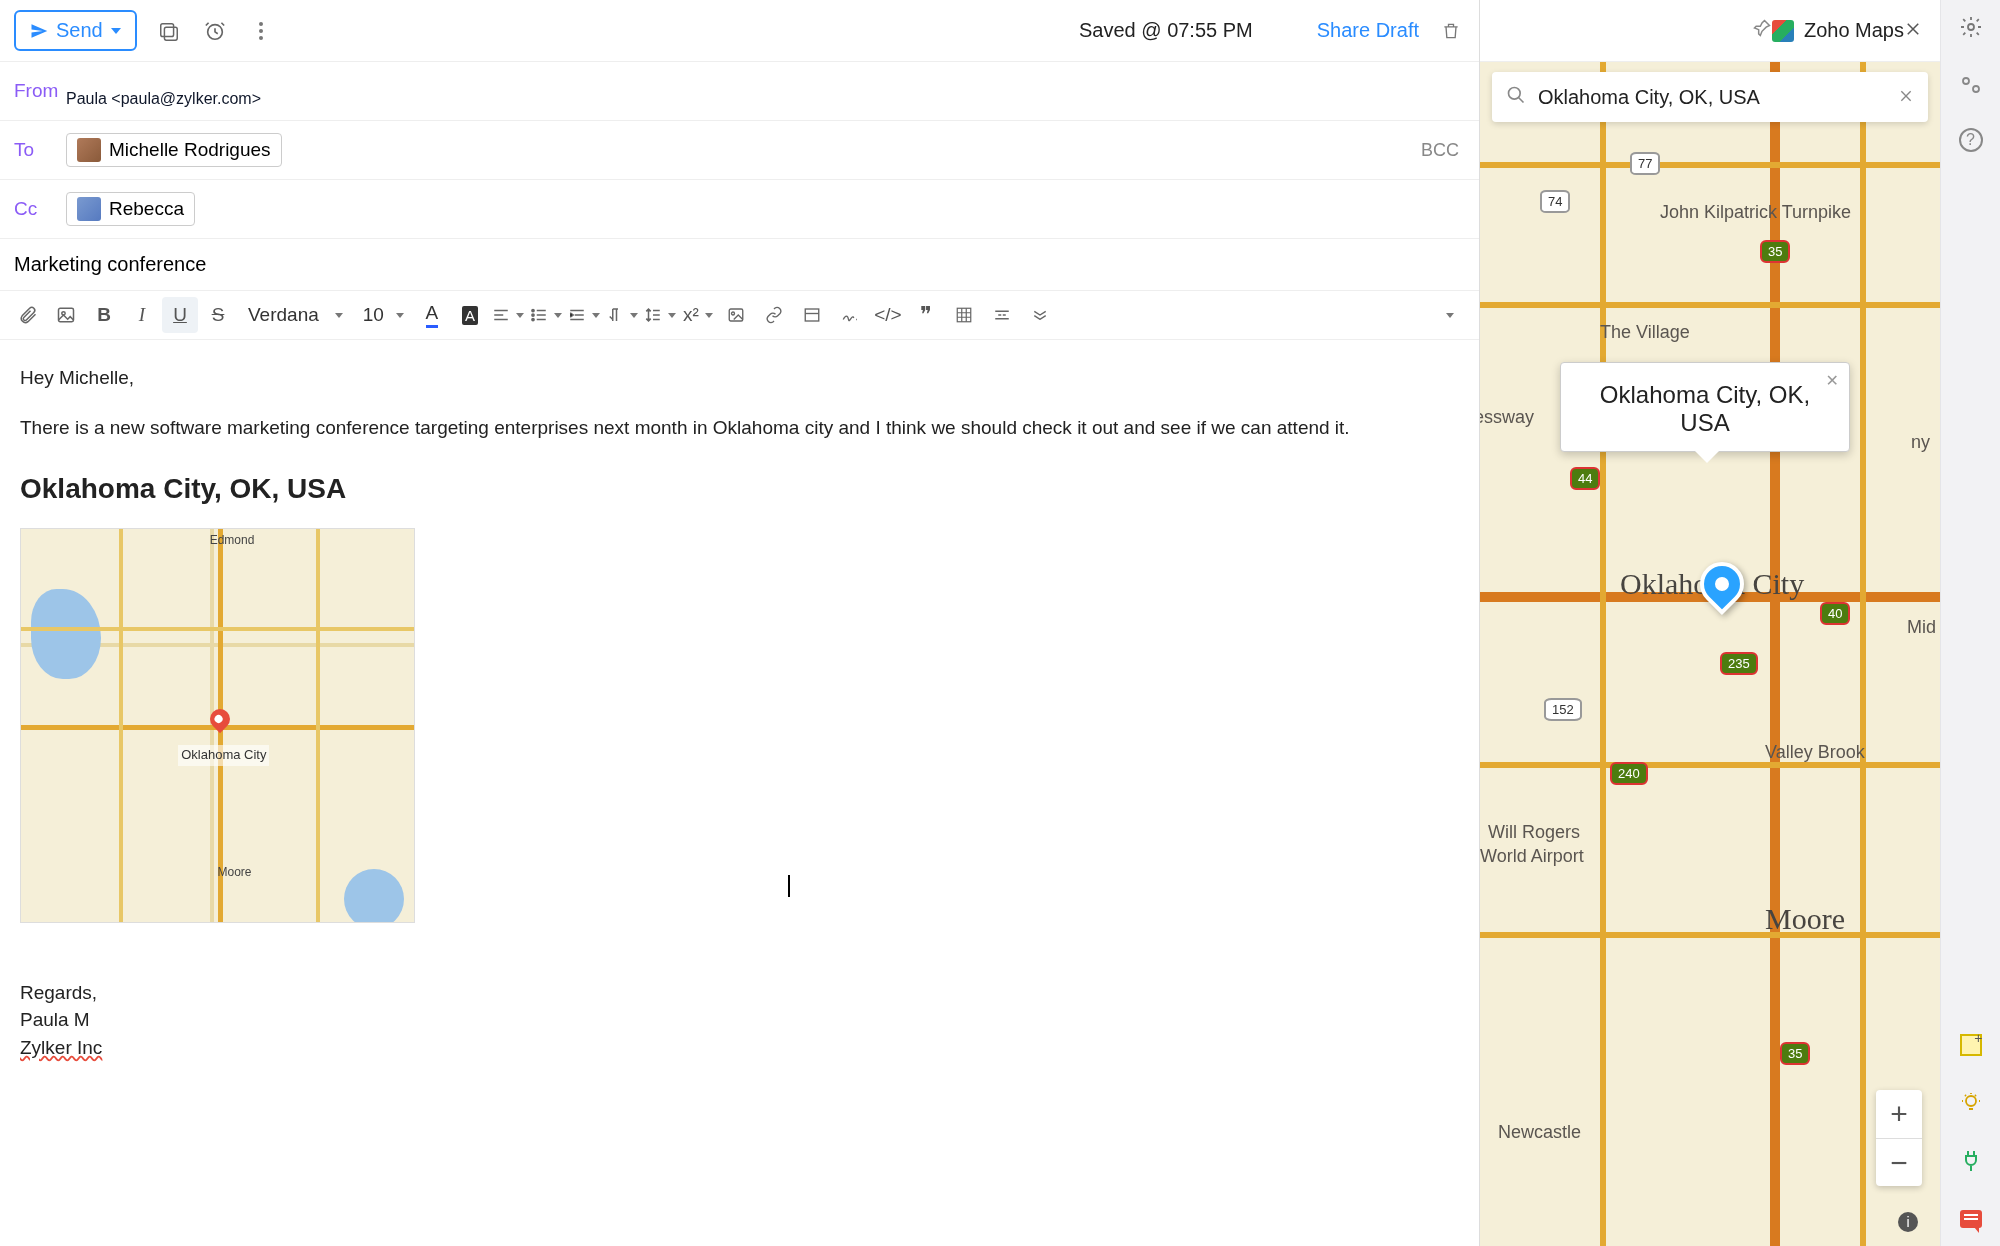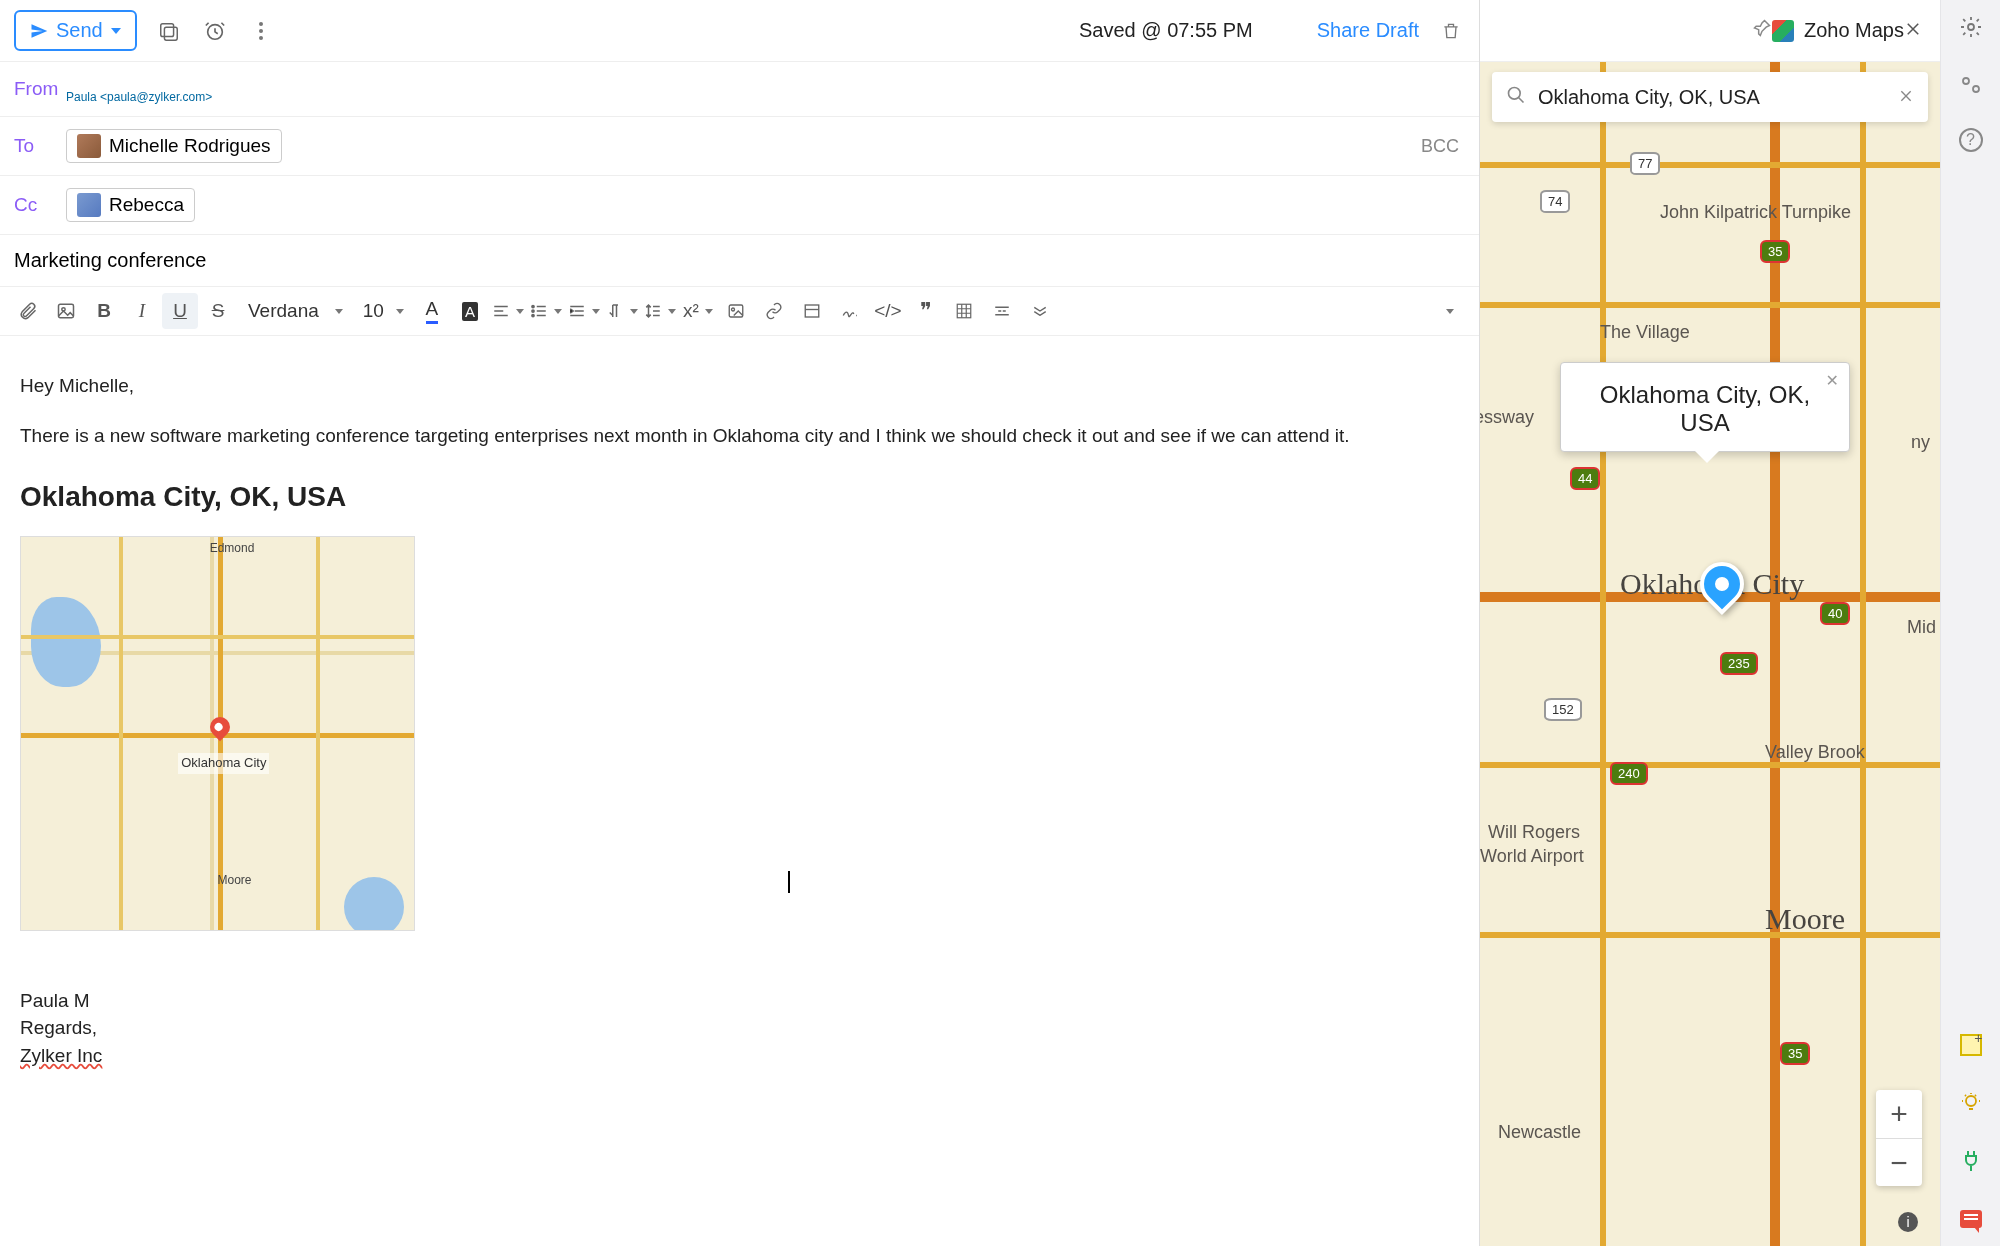--- a/index.html
+++ b/index.html
@@ -17,42 +17,42 @@
   .send-btn .chev { width: 0; height: 0; border-left: 5px solid transparent; border-right: 5px solid transparent; border-top: 6px solid #2a8cff; }
   .icon-btn { color: #666; font-size: 20px; cursor: pointer; display: flex; align-items: center; justify-content: center; width: 28px; height: 28px; }
   .kebab { display: flex; flex-direction: column; gap: 3px; }
   .kebab span { width: 4px; height: 4px; background: #777; border-radius: 50%; }
   .saved-text { color: #222; font-size: 20px; }
   .share-link { color: #2a8cff; font-size: 20px; cursor: pointer; }
 
   
   .addr-row { display: flex; align-items: center; padding: 12px 14px; border-bottom: 1px solid #eee; position: relative; }
   .addr-label { color: #8b5cf6; font-size: 19px; width: 52px; }
-  .addr-value { font-size: 12px; color: #0369a1; margin-top: 16px; }
+  .addr-value { font-size: 16px; color: #0f172a; margin-top: 16px; }
   .chip { display: inline-flex; align-items: center; gap: 8px; border: 1px solid #ccc; border-radius: 4px; padding: 4px 10px; font-size: 19px; }
   .chip .avatar { width: 24px; height: 24px; border-radius: 3px; background: linear-gradient(135deg,#b07a5a,#8a5a3a); }
   .chip .avatar.b { background: linear-gradient(135deg,#7a9ad0,#567ac0); }
   .bcc { position: absolute; right: 20px; color: #888; font-size: 18px; cursor: pointer; }
 
   .subject-row { padding: 14px 14px; border-bottom: 1px solid #eee; font-size: 20px; }
 
   
   .fmt-bar { display: flex; align-items: center; gap: 2px; padding: 6px 10px; border-bottom: 1px solid #eee; position: relative; }
   .fmt-item { display: flex; align-items: center; justify-content: center; min-width: 36px; height: 36px; color: #555; font-size: 19px; cursor: pointer; border-radius: 4px; }
   .fmt-item.underline-active { background: #eef2f6; }
   .font-sel { display: flex; align-items: center; gap: 10px; padding: 0 10px; color: #333; font-size: 19px; cursor: pointer; }
   .font-sel .chev, .size-sel .chev, .fmt-item .chev { width: 0; height: 0; border-left: 4px solid transparent; border-right: 4px solid transparent; border-top: 5px solid #777; margin-left: 6px; }
   .size-sel { display: flex; align-items: center; gap: 6px; padding: 0 8px; font-size: 19px; color: #333; cursor: pointer; }
   .fcolor-a { color: #333; font-weight: 500; border-bottom: 3px solid #2a5cff; padding-bottom: 1px; }
   .bgcolor-a { display: inline-block; background: #333; color: #fff; padding: 1px 3px; font-size: 15px; border-radius: 2px; }
   .fmt-bar .collapse { position: absolute; right: 14px; }
 
   
   .mail-body { flex: 1; padding: 24px 20px; font-family: Verdana, sans-serif; color: #222; font-size: 19px; line-height: 1.45; overflow: auto; position: relative; }
-  .mail-body .greeting { margin-bottom: 22px; margin-top: 12px; }
+  .mail-body .greeting { margin-bottom: 22px; }
   .mail-body .para { margin-bottom: 28px; text-align: justify; }
   .mail-body h2 { font-family: Verdana, sans-serif; font-size: 28px; font-weight: 700; margin-bottom: 18px; }
   .body-map { width: 395px; height: 395px; border: 1px solid #ddd; position: relative; background: #f5efd8; overflow: hidden; }
   .body-map::before { content:""; position:absolute; inset:0; background:
     linear-gradient(90deg, transparent 48%, #e8d9a6 48%, #e8d9a6 49%, transparent 49%),
     linear-gradient(0deg, transparent 70%, #e8d9a6 70%, #e8d9a6 71%, transparent 71%);
   }
   .body-map .shore { position:absolute; top:60px; left:10px; width:70px; height:90px; background:#9dc5e8; border-radius:40% 60% 50% 50%; }
   .body-map .shore2 { position:absolute; top:340px; right:10px; width:60px; height:60px; background:#9dc5e8; border-radius:50%; }
   .body-map .roads { position:absolute; inset:0; }
@@ -342,22 +342,22 @@
         </div>
         <span class="edmond">Edmond</span>
         <span class="pin"></span>
         <span class="citylabel">Oklahoma City</span>
         <span class="moore">Moore</span>
       </div>
 
       <span class="caret"></span>
 
       <div class="signature">
+        <div>Regards,</div>
         <div>Paula M</div>
-        <div>Regards,</div>
         <div class="l3">Zylker Inc</div>
       </div>
     </div>
   </div>
 
   <div class="map-pane">
     <div class="map-header">
       <span class="pinbtn">
         <svg width="20" height="20" viewBox="0 0 24 24" fill="none" stroke="#888" stroke-width="1.8">
             <path d="M15 3l6 6-4 2-5 5-2 5-2-2 0-5-5-2 2-2 5 0 2-4z"></path>

